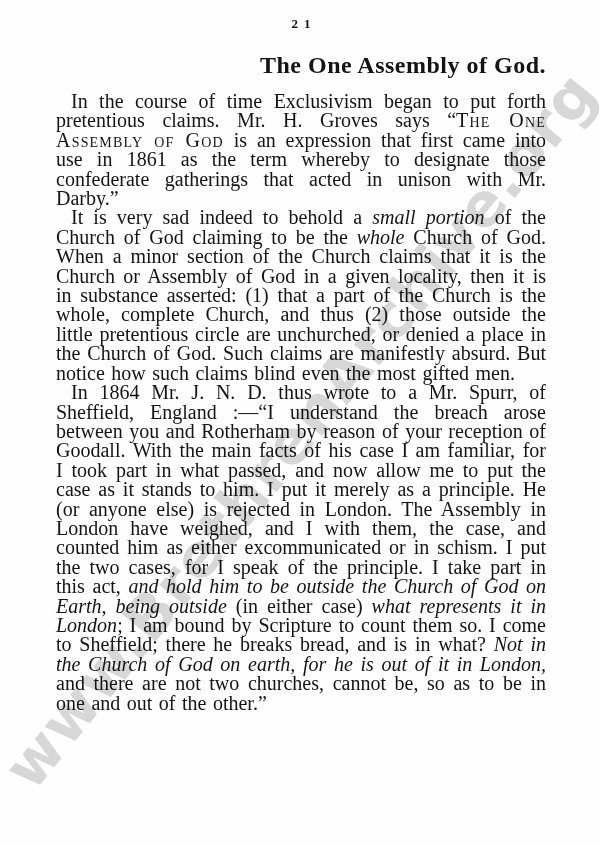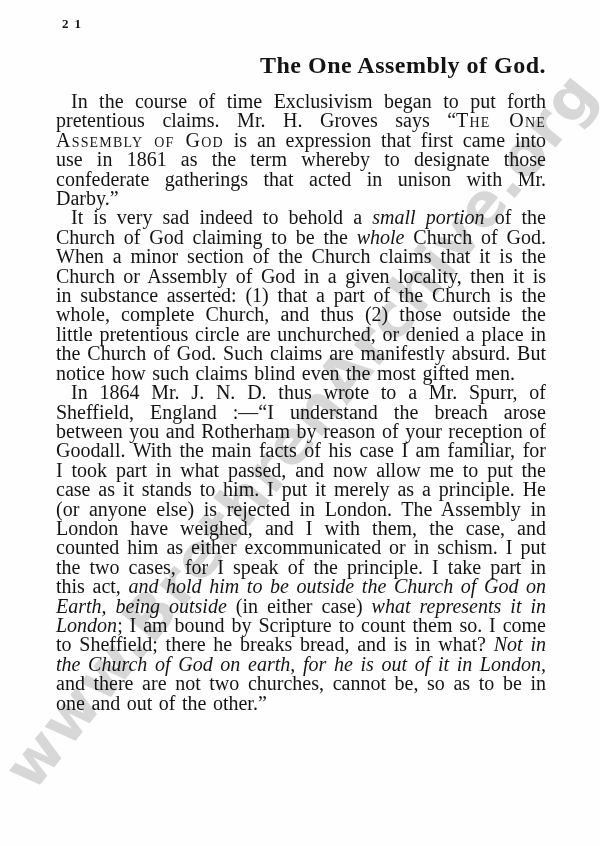--- a/index.html
+++ b/index.html
@@ -31,21 +31,21 @@
     user-select: none;
   }
   .content {
     position: absolute;
     left: 56px;
     top: 16px;
     width: 490px;
     z-index: 1;
   }
   .pagenum {
-    text-align: left;
+    text-align: center;
     font-size: 13px;
     font-weight: bold;
     letter-spacing: 6px;
     padding-left: 6px; 
     margin: 0 0 20px 0;
   }
   .title {
     text-align: right;
     font-size: 24px;
     font-weight: bold;

